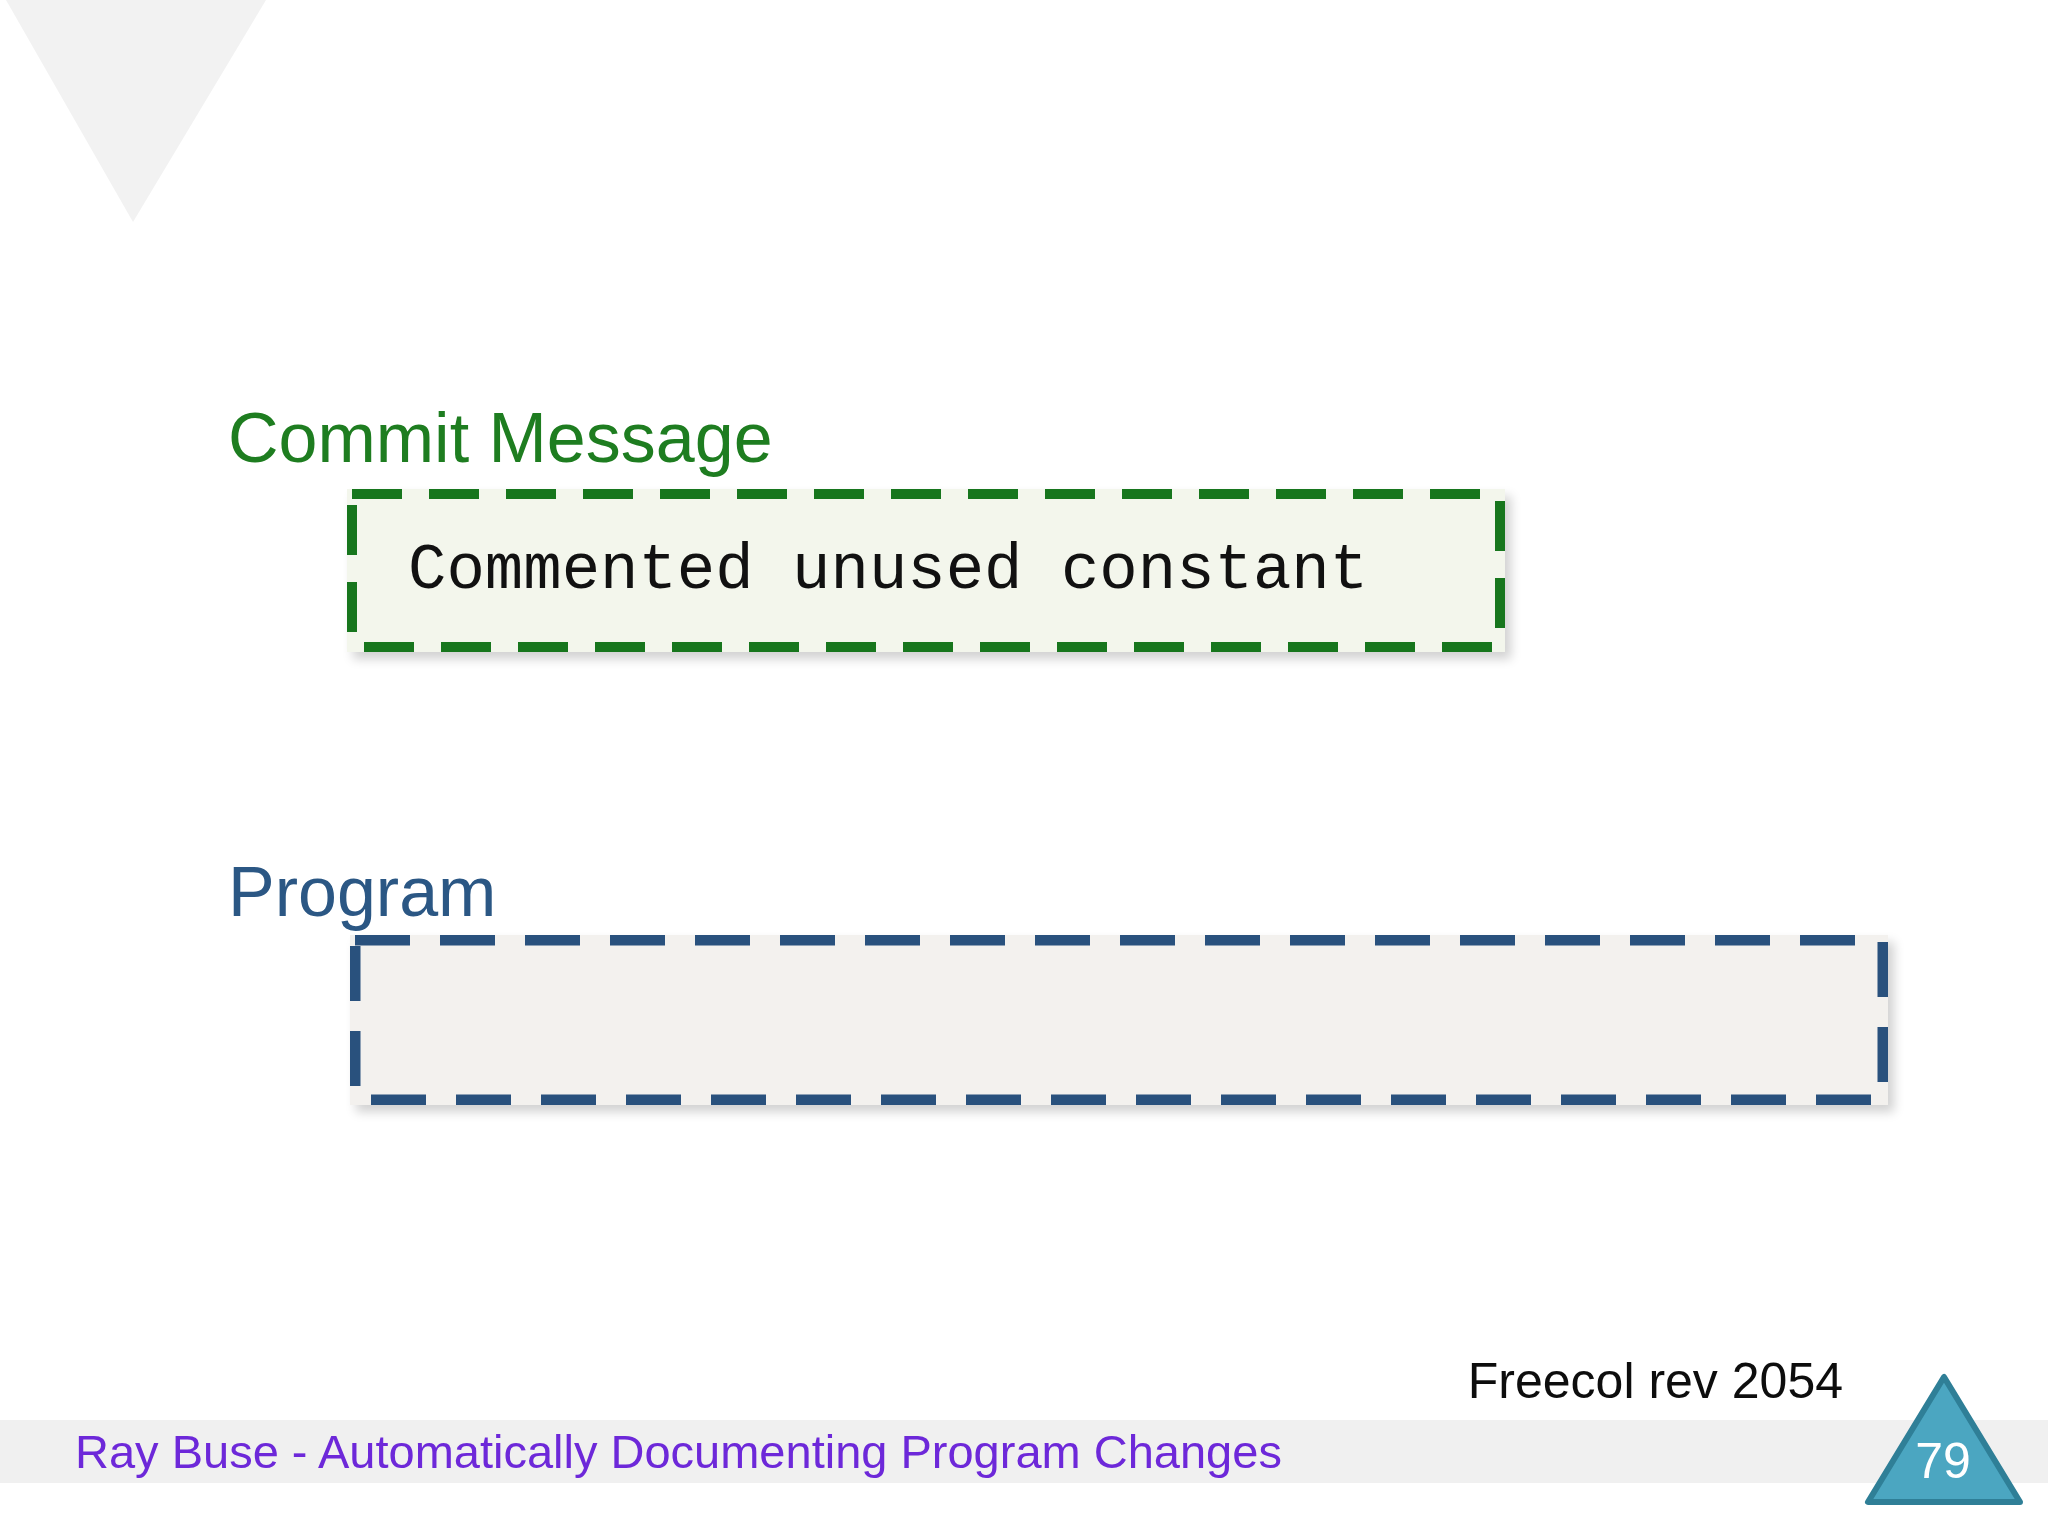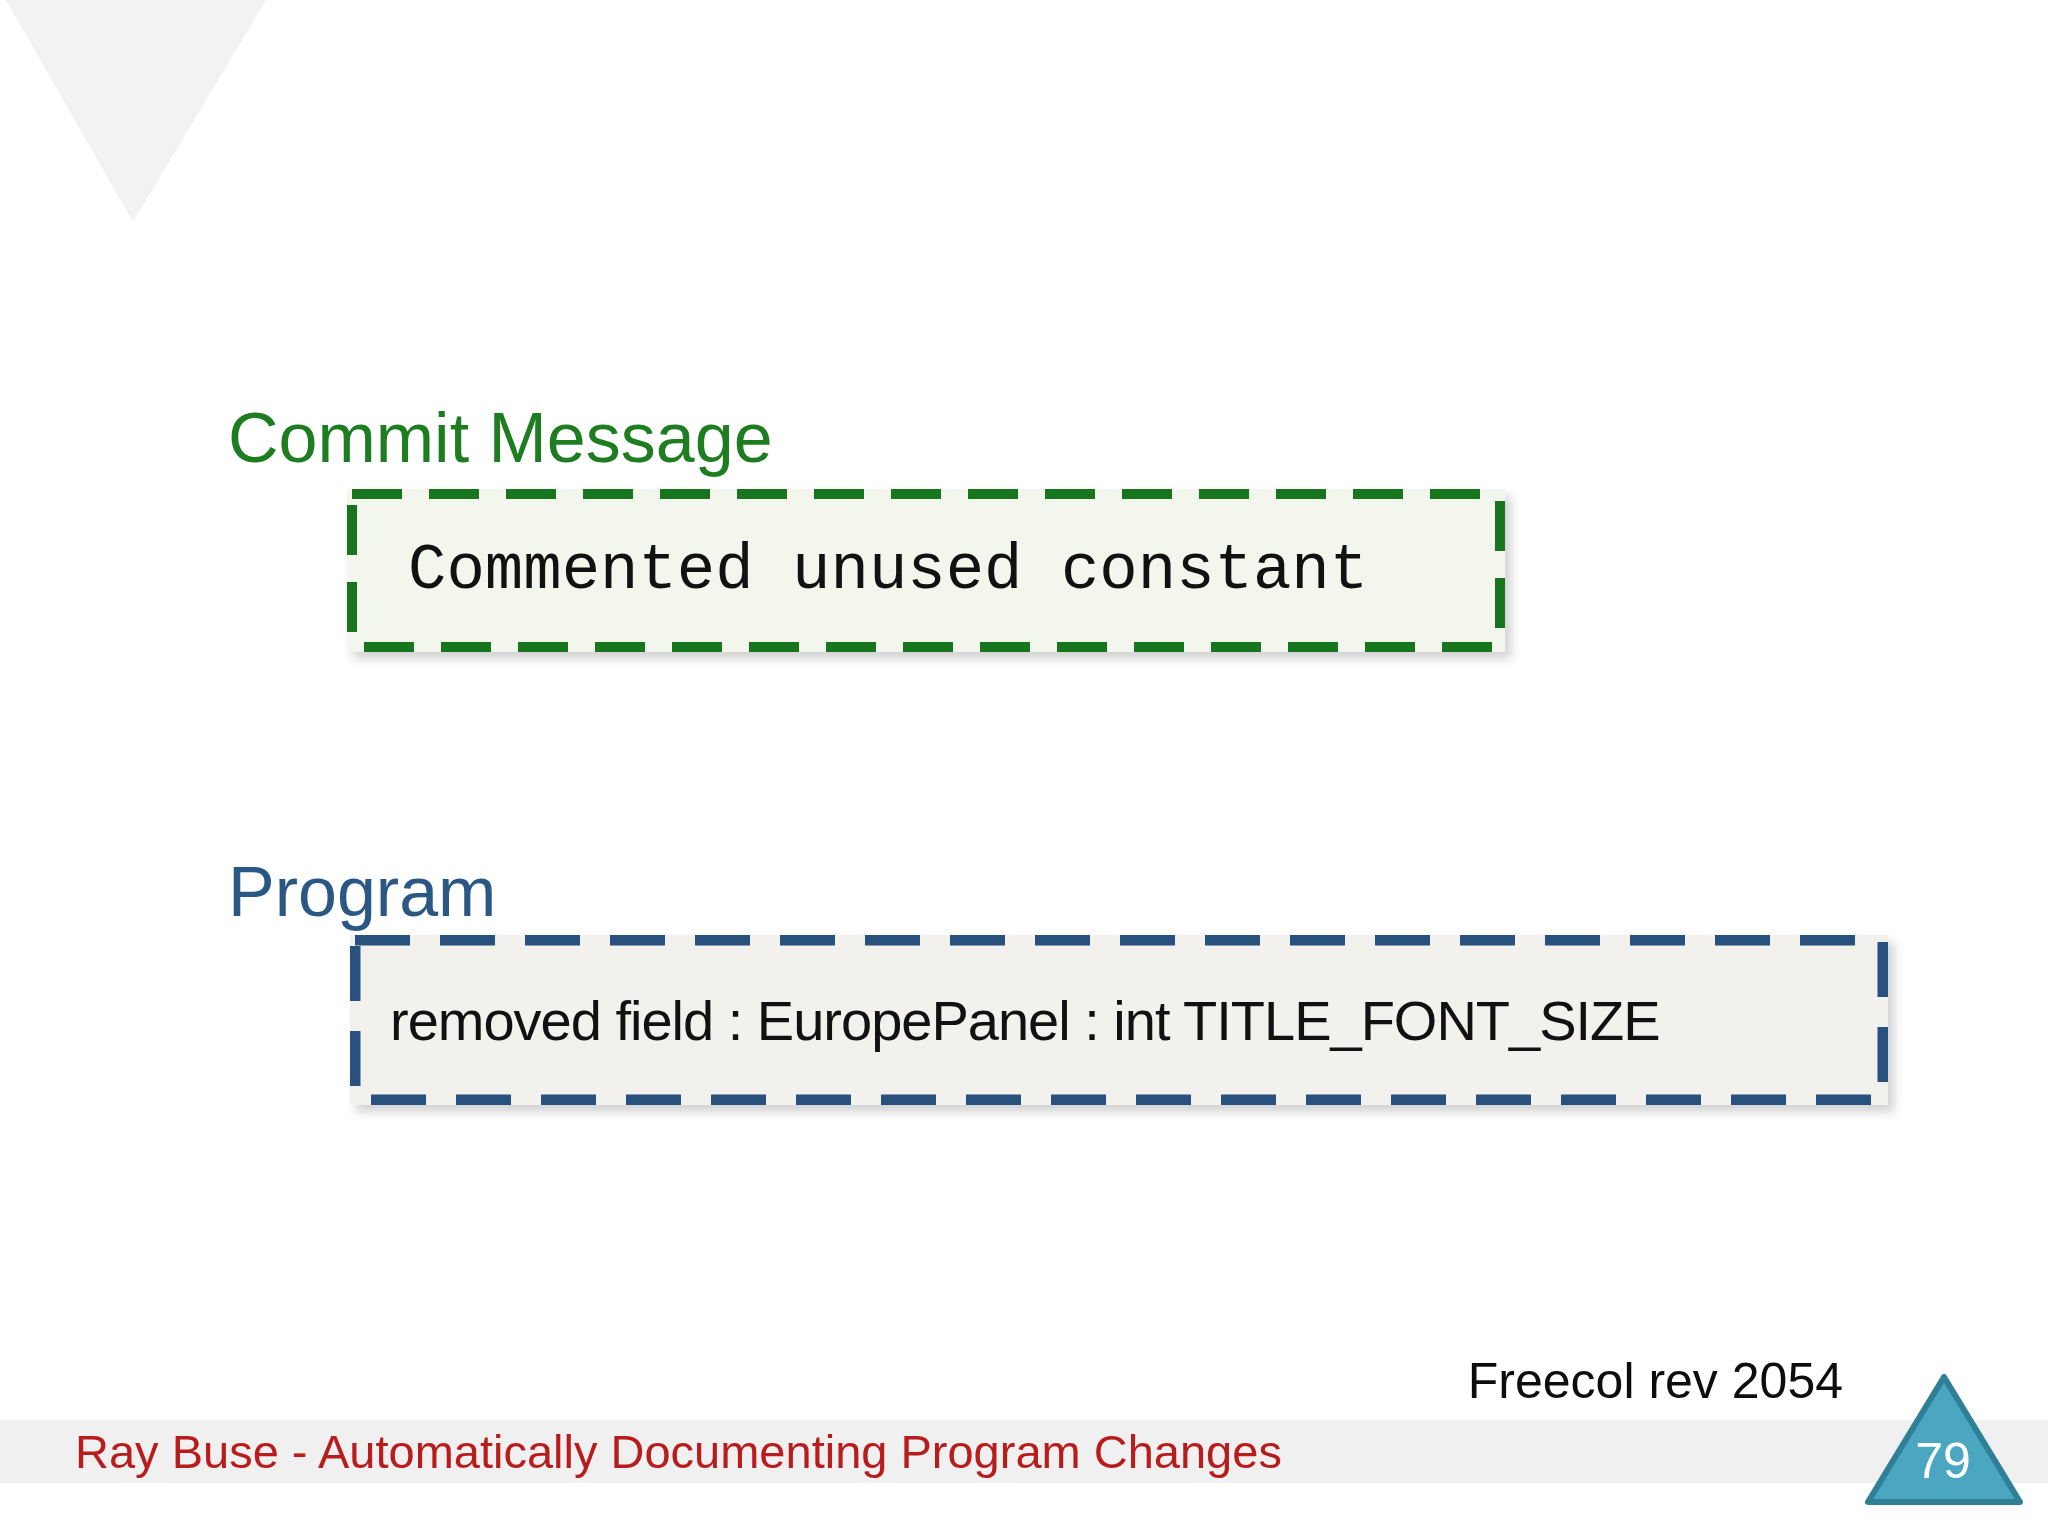--- a/index.html
+++ b/index.html
@@ -53,21 +53,21 @@
     position:absolute;right:205px;top:1352px;
     font-size:50px;color:#0d0d0d;
   }
   .footer-bar{
     position:absolute;left:0;top:1420px;width:100%;height:63px;
     background:#f0f0f0;
     display:flex;align-items:center;
   }
   .footer-text{
     padding-left:75px;
-    font-size:47px;color:#b91c1c;white-space:nowrap;
+    font-size:47px;color:#6d28d9;white-space:nowrap;
   }
   .page-tri{position:absolute;left:1856px;top:1370px;}
   .page-num{
     position:absolute;left:1856px;top:1432px;width:174px;
     text-align:center;
     font-size:50px;color:#ffffff;font-weight:400;
   }
 </style>
 </head>
 <body>
@@ -87,21 +87,20 @@
     </svg>
     <div class="mono-text">Commented unused constant</div>
   </div>
 
   <div class="section-label deltadoc-label">Program</div>
 
   <div class="box deltadoc-box">
     <svg class="dash" width="1538" height="170" viewBox="0 0 1538 170">
       <rect x="5" y="5" width="1528" height="160" fill="none" stroke-width="11" stroke-dasharray="55 30"></rect>
     </svg>
-    <div class="delta-text">removed field : EuropePanel : int TITLE_FONT_SIZE</div>
   </div>
 
   <div class="attribution">Freecol rev 2054</div>
 
   <div class="footer-bar">
     <div class="footer-text">Ray Buse - Automatically Documenting Program Changes</div>
   </div>
 
   <svg class="page-tri" width="174" height="140" viewBox="0 0 174 140">
     <polygon points="88,7 12,132 164,132" fill="var(--page_triangle_fill,#4ba6c1)" stroke="var(--page_triangle_stroke,#2f7f97)" stroke-width="6" stroke-linejoin="round"></polygon>

